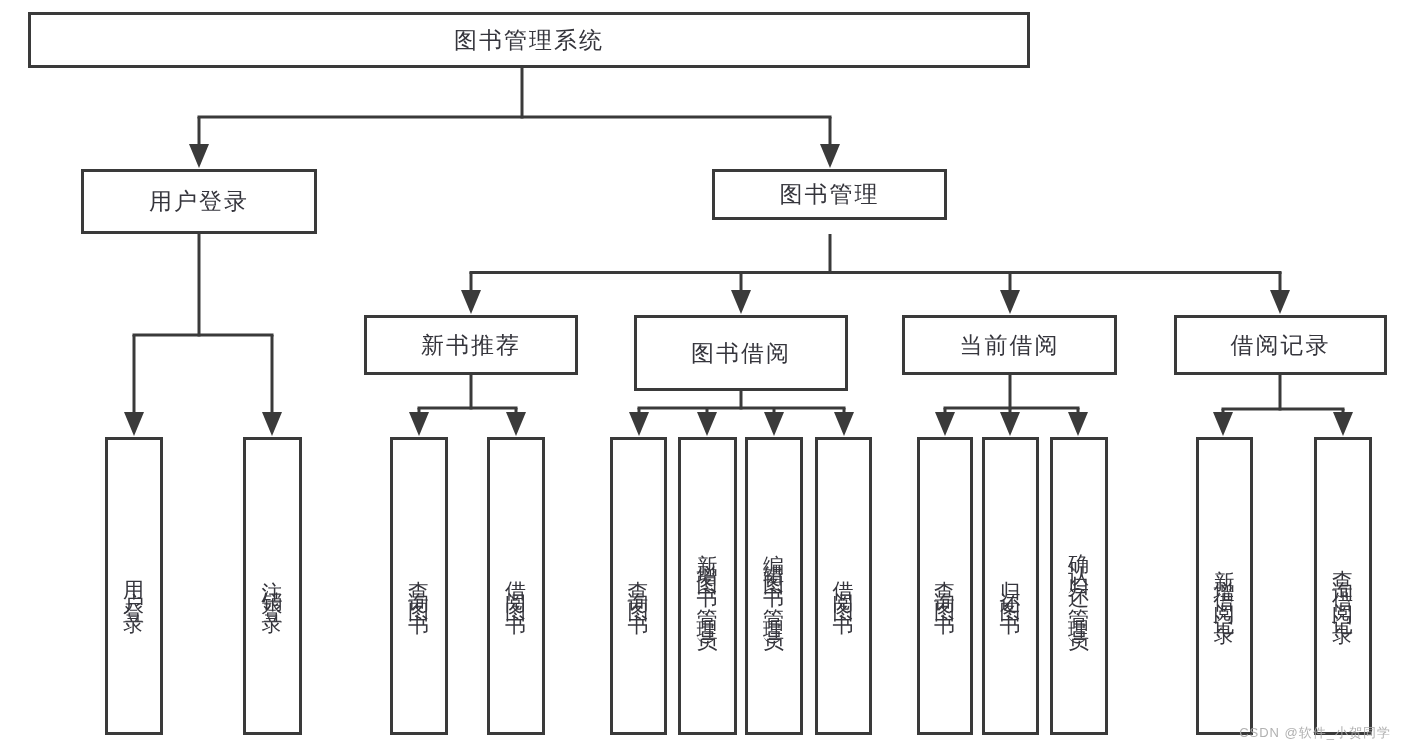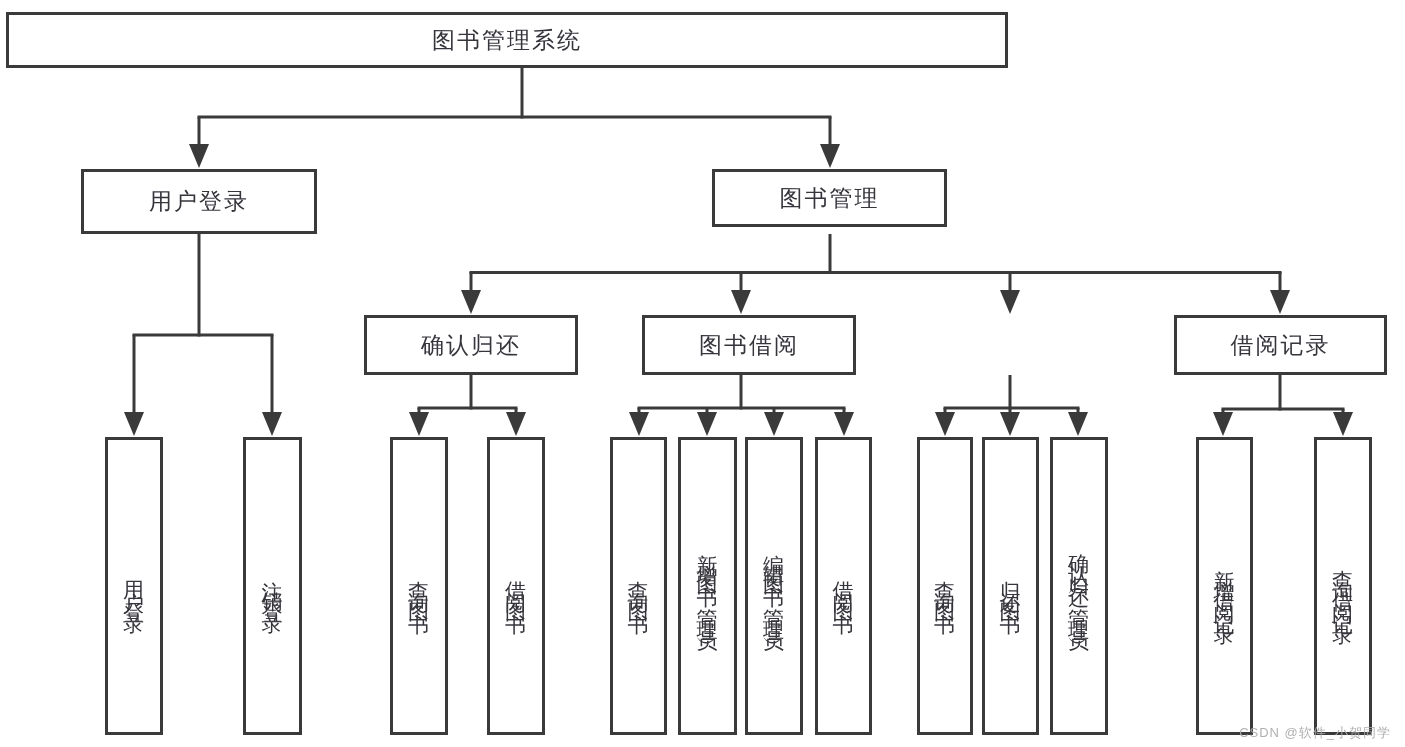--- a/index.html
+++ b/index.html
@@ -132,36 +132,39 @@
     <g>
       <line x1="1280" y1="375" x2="1280" y2="410.5"></line>
       <line x1="1221.5" y1="409" x2="1344.5" y2="409"></line>
       <line x1="1223" y1="409" x2="1223" y2="416"></line>
       <polygon points="1213,412 1233,412 1223,436"></polygon>
       <line x1="1343" y1="409" x2="1343" y2="416"></line>
       <polygon points="1333,412 1353,412 1343,436"></polygon>
     </g>
   </svg>
 
-  <div class="box" style="left:6px; top:12px; width:1002px; height:56px;">
+  <div class="box" style="left:28px; top:12px; width:1002px; height:56px;">
     <span class="hlabel">图书管理系统</span>
   </div>
 
   <div class="box" style="left:81px; top:169px; width:236px; height:65px;">
     <span class="hlabel">用户登录</span>
   </div>
-  <div class="box" style="left:712px; top:169px; width:235px; height:58px;">
+  <div class="box" style="left:712px; top:169px; width:235px; height:51px;">
     <span class="hlabel">图书管理</span>
   </div>
 
   <div class="box" style="left:364px; top:315px; width:214px; height:60px;">
-    <span class="hlabel">确认归还</span>
-  </div>
-  <div class="box" style="left:634px; top:315px; width:214px; height:60px;margin-left:8px;">
+    <span class="hlabel">新书推荐</span>
+  </div>
+  <div class="box" style="left:634px; top:315px; width:214px; height:76px;">
     <span class="hlabel">图书借阅</span>
+  </div>
+  <div class="box" style="left:902px; top:315px; width:215px; height:60px;">
+    <span class="hlabel">当前借阅</span>
   </div>
   <div class="box" style="left:1174px; top:315px; width:213px; height:60px;justify-content:center;">
     <span class="hlabel">借阅记录</span>
   </div>
 
   <div class="box" style="left:105px; top:437px; width:58px; height:298px;">
     <span class="vlabel">用户登录</span>
   </div>
   <div class="box" style="left:243px; top:437px; width:59px; height:298px;">
     <span class="vlabel">注销登录</span>

